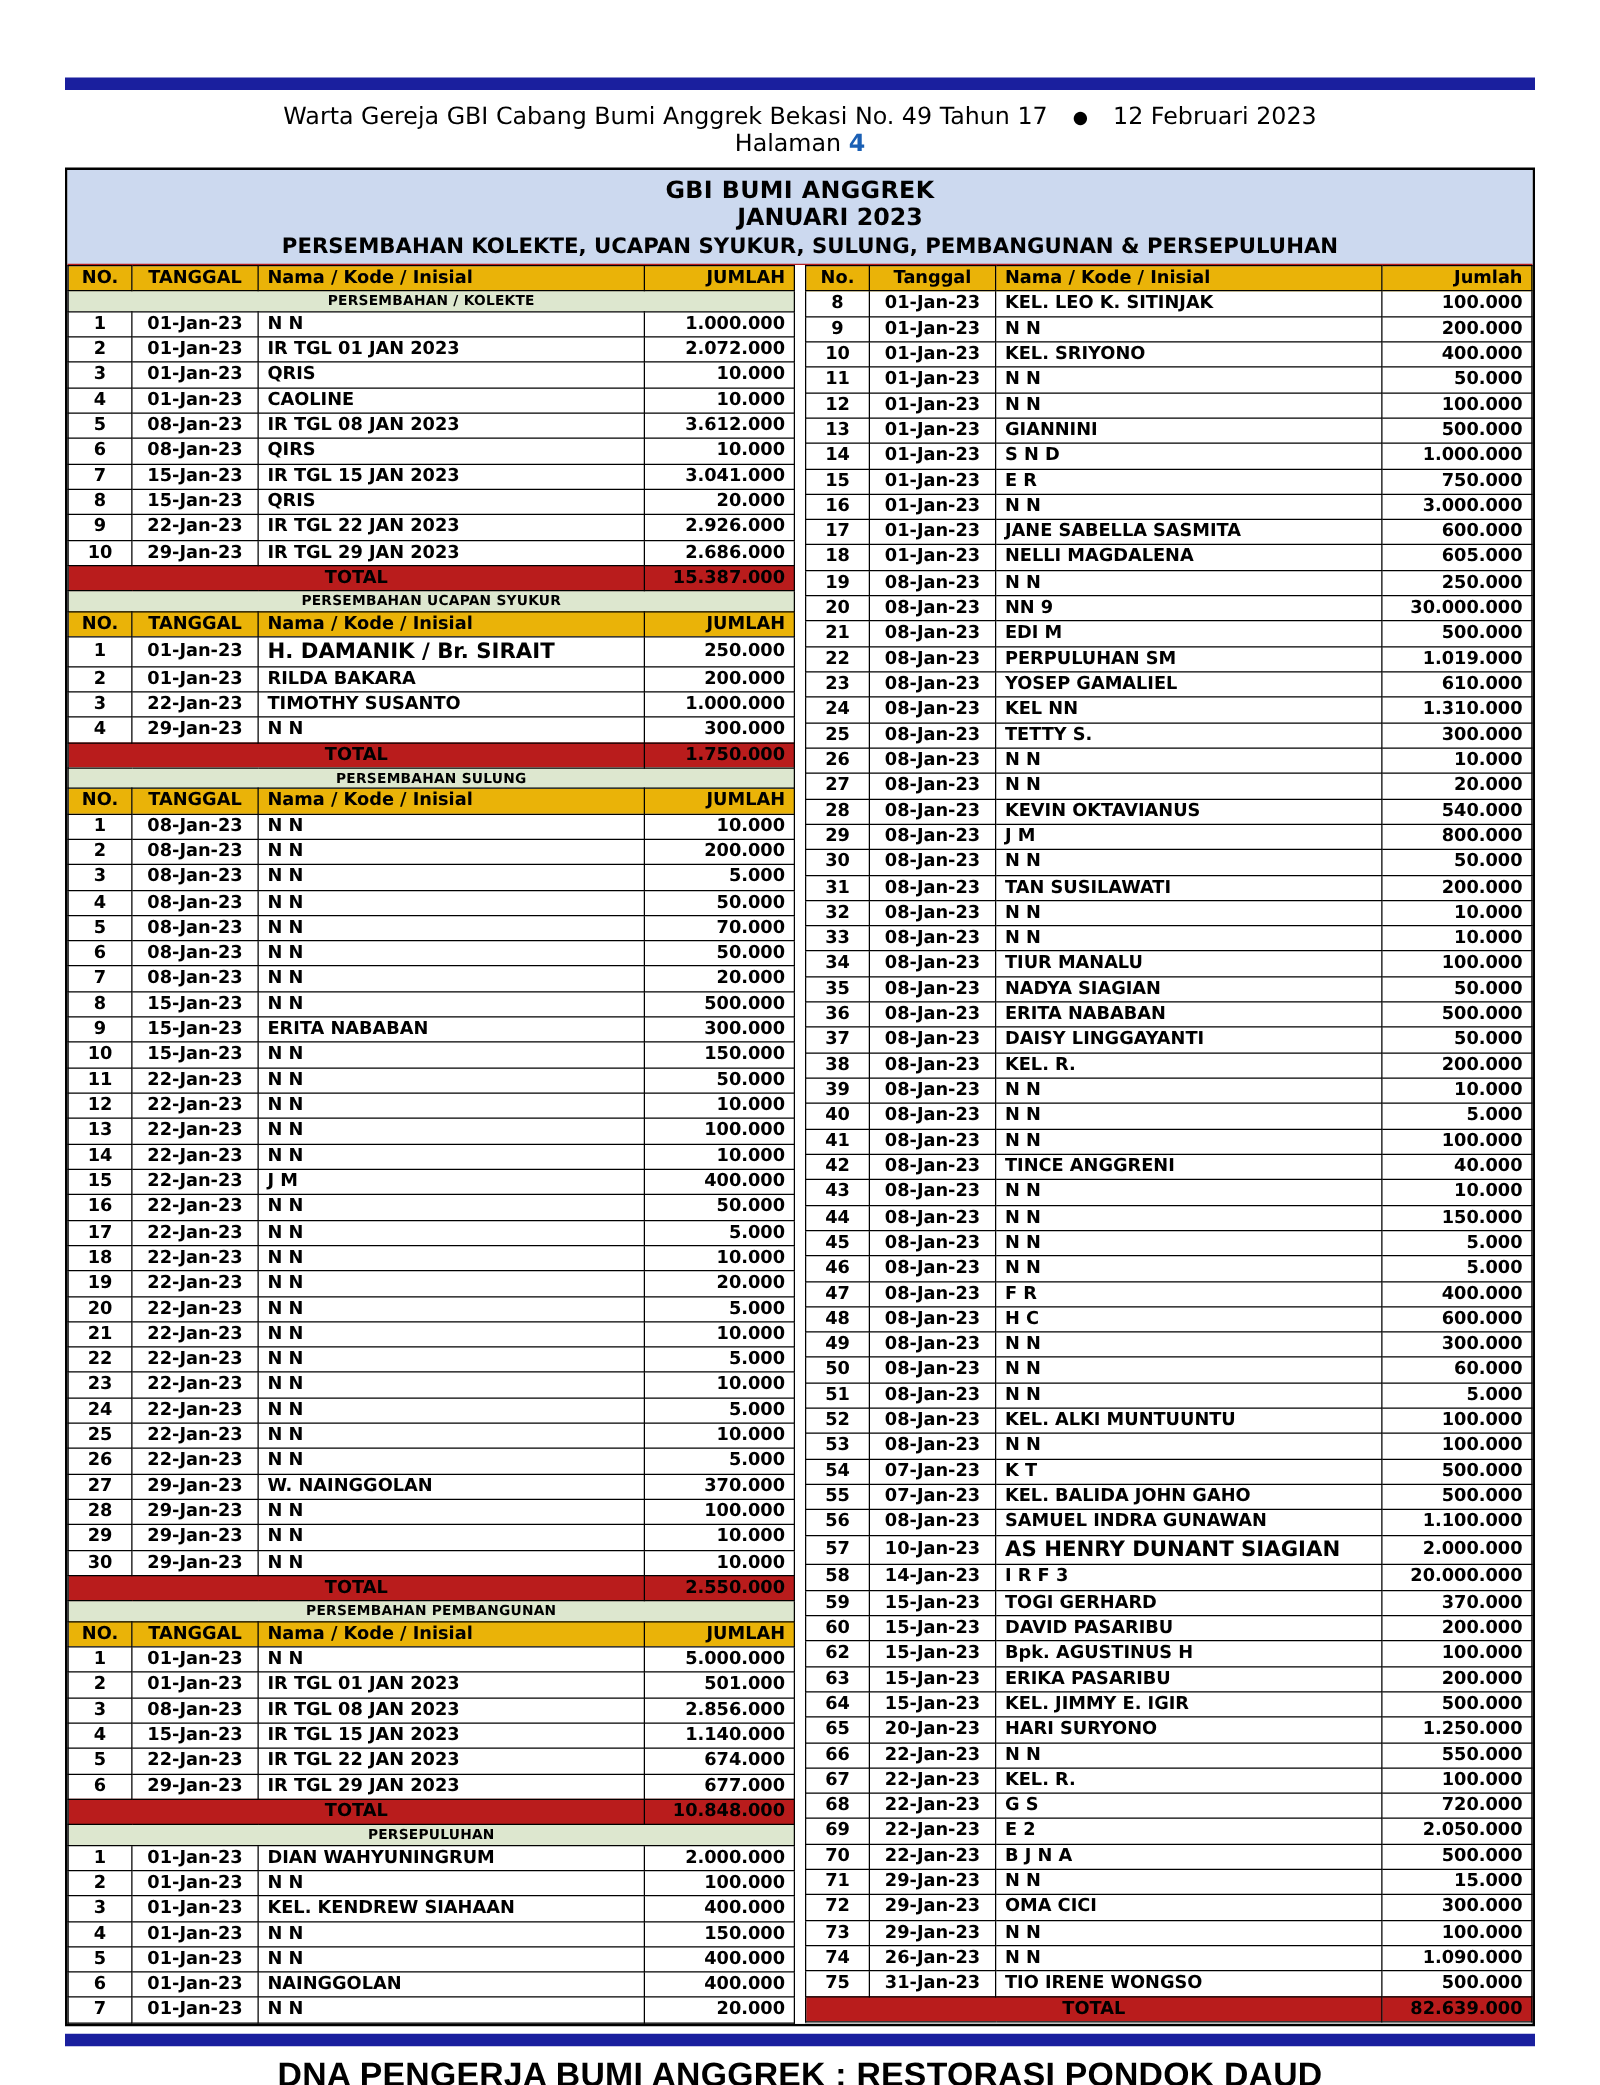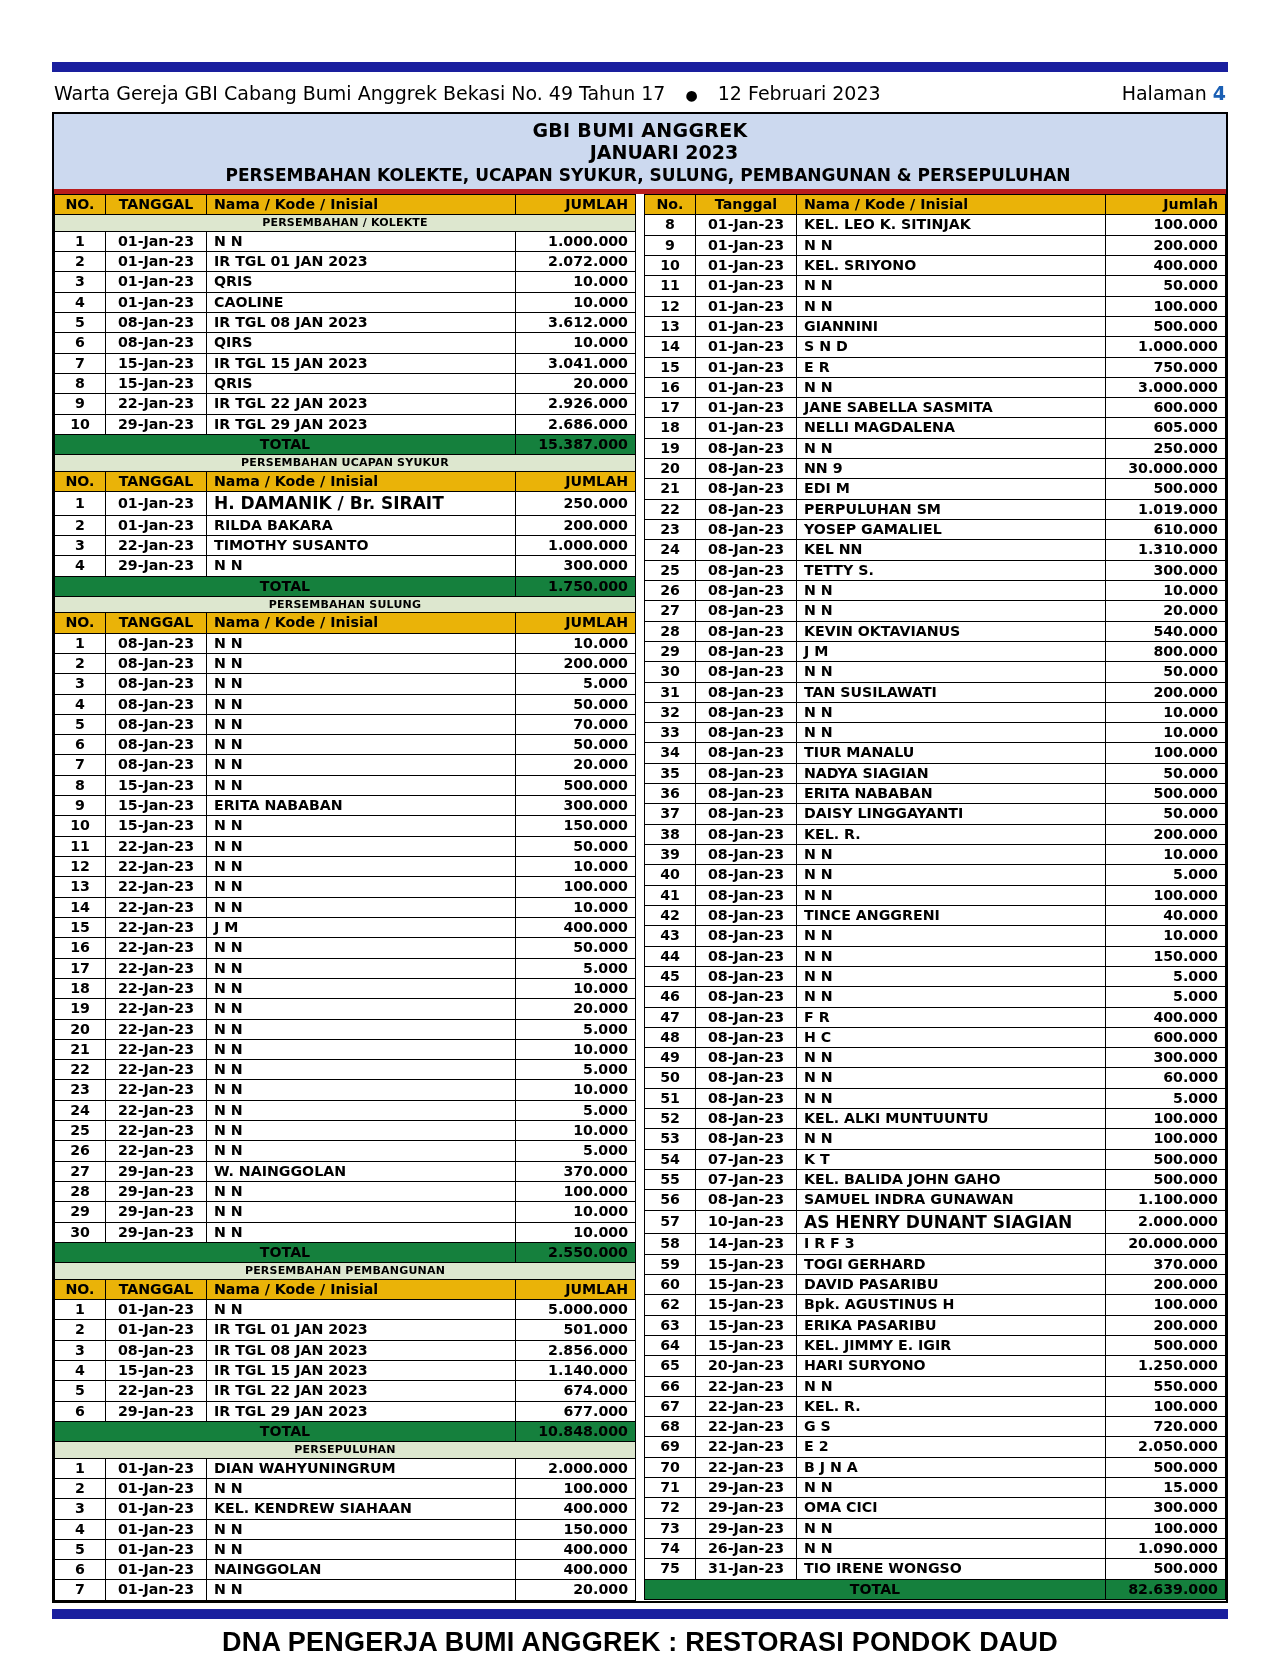--- a/index.html
+++ b/index.html
@@ -1,41 +1,41 @@
 <!DOCTYPE html>
 <html><head>
 <meta charset="utf-8">
 <style>
   html,body{margin:0;padding:0;background:#ffffff;}
   body{width:1280px;height:1668px;font-family:"DejaVu Sans","Liberation Sans",sans-serif;color:#000;}
   .page{position:relative;width:1280px;height:1668px;box-sizing:border-box;padding:0 52px;}
   .topbar{height:10px;background:#1a1f9e;margin:62px 0 0 0;}
   .bottombar{height:10px;background:#1a1f9e;margin-top:6px;}
-  .header{display:flex;align-items:center;justify-content:space-between;padding:10px 2px 8px 2px;font-size:19px;}
+  .header{display:flex;align-items:center;justify-content:space-between;padding:10px 2px 8px 2px;font-size:19px;flex-direction:column;}
   .header .left{font-family:"DejaVu Sans","Liberation Sans",sans-serif;}
   .header .dot{margin:0 14px;font-size:14px;vertical-align:middle;}
   .header .right .num{color:#1a5fb4;font-weight:bold;}
   .frame{border:2px solid #000;}
-  .titlebox{background:#ccd9ef;text-align:center;padding:5px 0 4px 0;border-bottom:5px solid #b91c1c;}
+  .titlebox{background:#ccd9ef;text-align:center;padding:5px 0 4px 0;border-bottom:1px solid #b91c1c;}
   .titlebox .t1{font-weight:bold;font-size:19px;letter-spacing:.3px;}
   .titlebox .t2{font-weight:bold;font-size:19px;padding-left:48px;}
   .titlebox .t3{font-weight:bold;font-size:17px;margin-top:2px;padding-left:16px;}
   .cols{display:flex;}
   .colL{width:calc(50% - 4px);}
   .gap{width:8px;background:#fff;}
   .colR{flex:1;}
   table{border-collapse:collapse;width:100%;font-size:14.2px;}
   td,th{border:1px solid #000;padding:1px 4px;line-height:1.22;font-weight:bold;}
   th{background:#eab308;text-align:center;font-size:14.2px;}
   .c-no{width:42px;text-align:center;}
   .c-tgl{width:92px;text-align:center;}
   .c-nama{text-align:left;padding-left:7px;}
   .c-jml{width:108px;text-align:right;padding-right:7px;}
   .section{background:#dde7cf;text-align:center;font-weight:bold;font-size:11px;letter-spacing:.2px;}
-  .total td{background:#15803d;}
+  .total td{background:#b91c1c;}
   .total .lbl{text-align:center;font-weight:bold;}
   .small{font-size:17px;}
   .footer{margin-top:8px;text-align:center;font-size:27px;font-weight:bold;font-family:"Liberation Sans",sans-serif;letter-spacing:.2px;}
 </style>
 </head>
 <body>
 
 <div class="page">
   <div class="topbar"></div>
 

